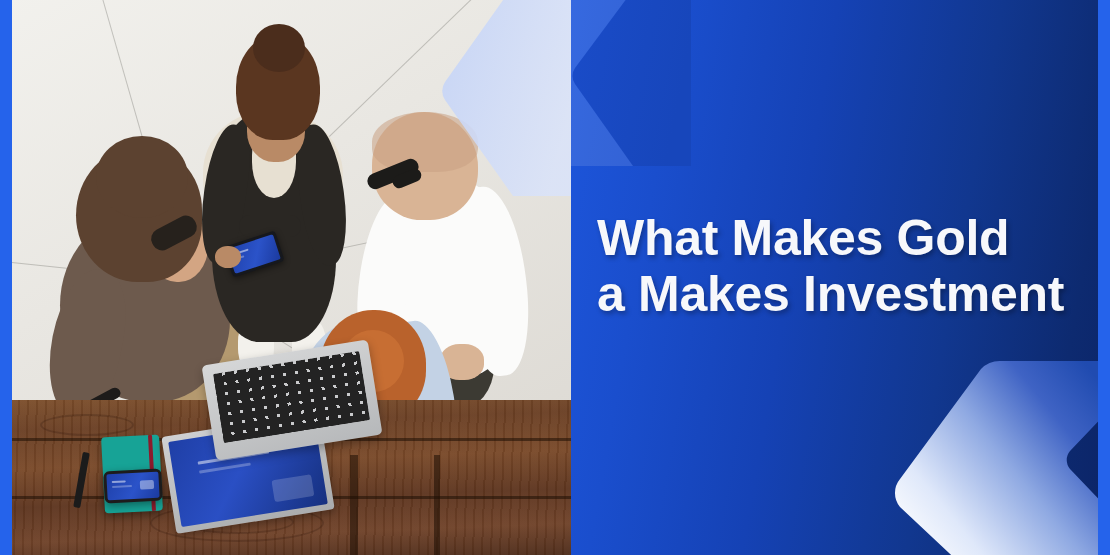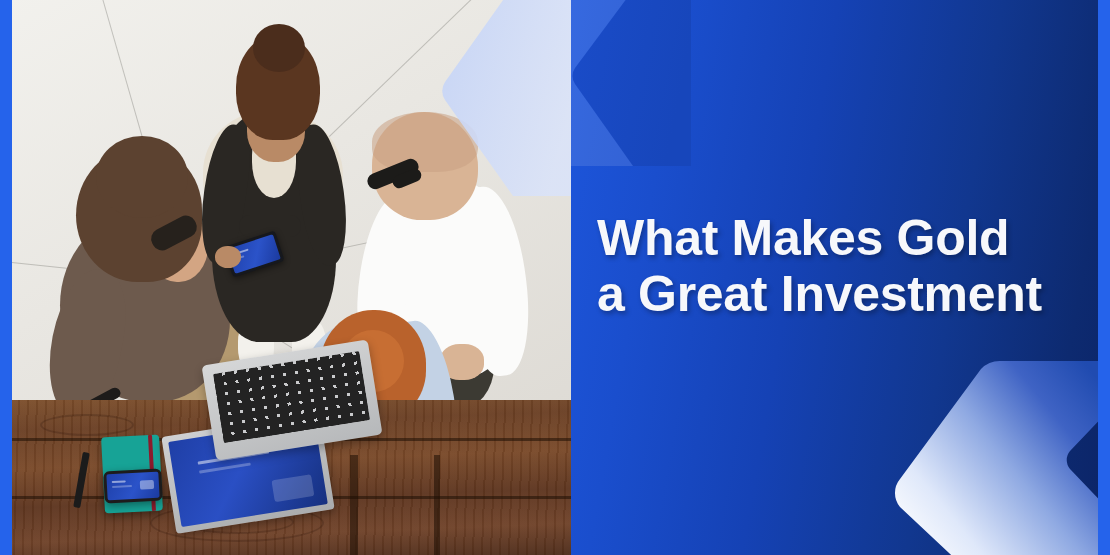--- a/index.html
+++ b/index.html
@@ -372,21 +372,21 @@
         <linearGradient id="gNotch" x1="0" y1="0" x2="1" y2="0.3">
           <stop offset="0%" stop-color="#1a4cc9"></stop>
           <stop offset="100%" stop-color="#1746bb"></stop>
         </linearGradient>
       </defs>
       <path d="M120 2 H62 L4 80 a14 14 0 0 0 0 16 L62 178 H120 Z" fill="url(#gNotch)"></path>
     </svg>
 
     <h1 class="headline">
       <span class="hl">What Makes Gold</span>
-      <span class="hl">a Great Investment</span>
+      <span class="hl">a Makes Investment</span>
     </h1>
 
     <svg class="corner-chevron" viewBox="0 0 230 230" preserveAspectRatio="none">
       <defs>
         <linearGradient id="gCorner" x1="0.05" y1="0.85" x2="0.95" y2="0.1">
           <stop offset="0%" stop-color="#ffffff"></stop>
           <stop offset="22%" stop-color="#dfe8fa"></stop>
           <stop offset="52%" stop-color="#8fa9e2"></stop>
           <stop offset="78%" stop-color="#3f63c4"></stop>
           <stop offset="100%" stop-color="#204bb0"></stop>

